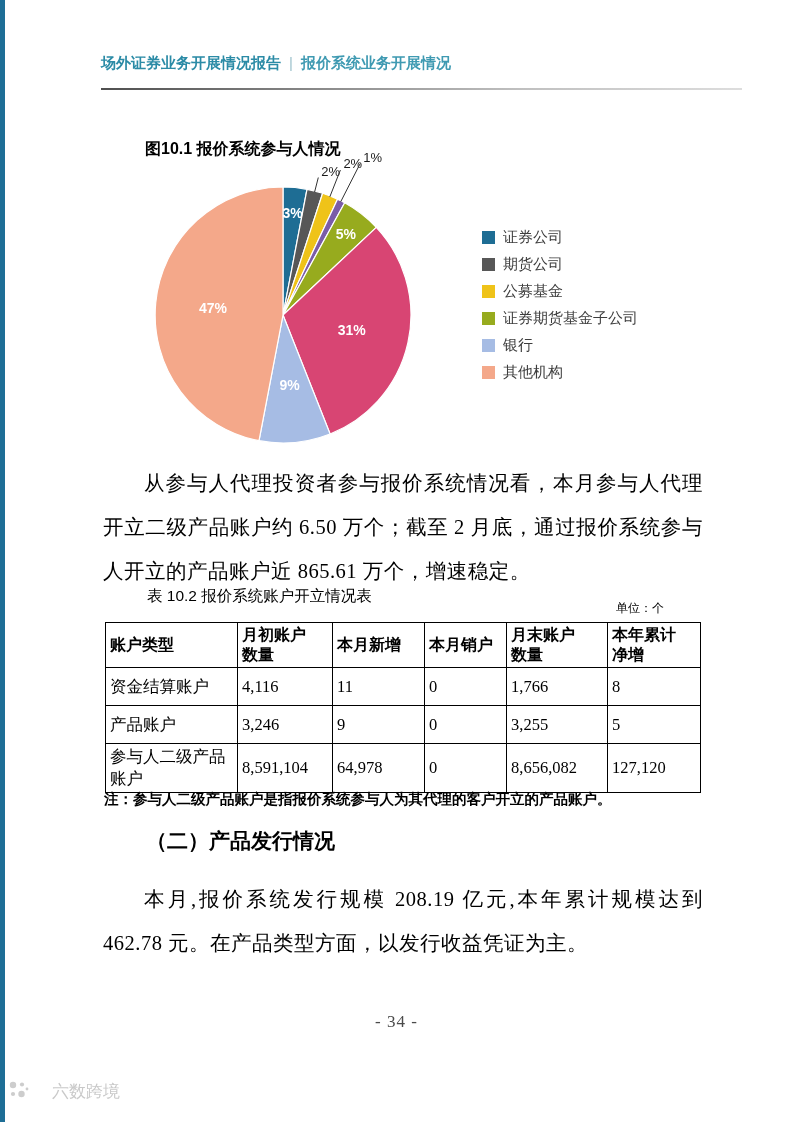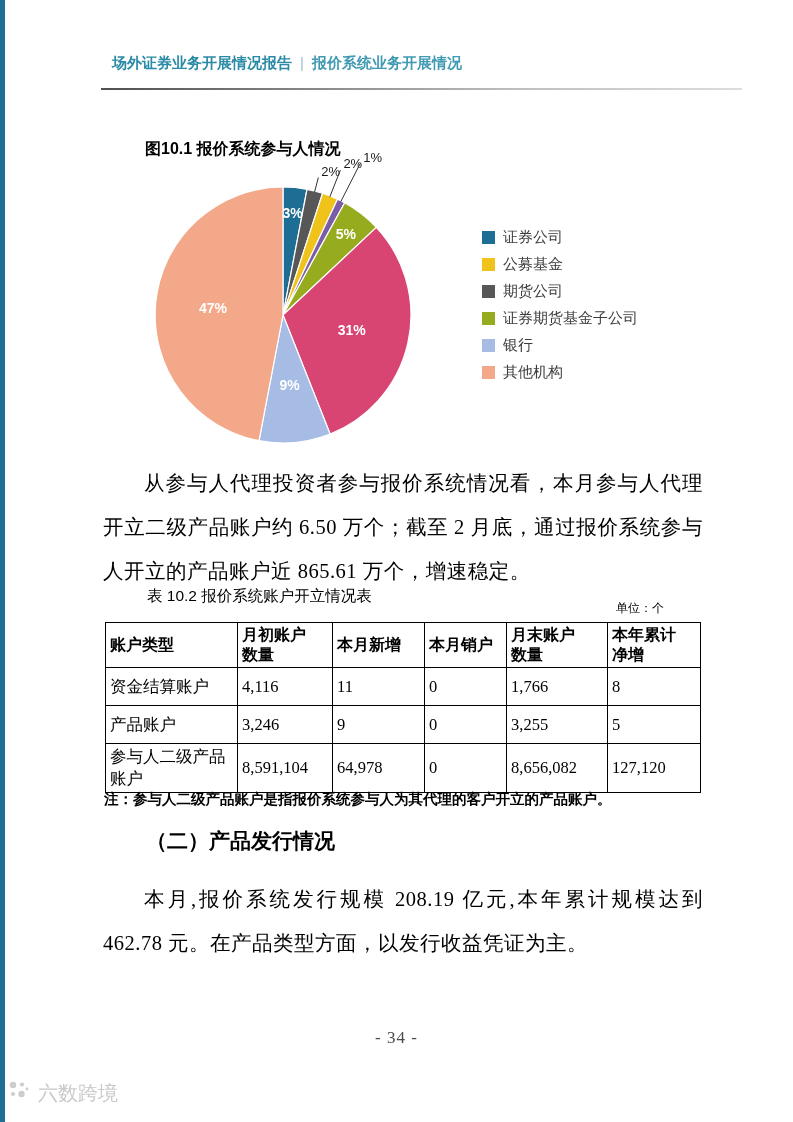--- a/index.html
+++ b/index.html
@@ -4,21 +4,21 @@
 <style>
   * { margin:0; padding:0; box-sizing:border-box; }
   html,body { background:#ffffff; }
   body { width:793px; height:1122px; }
   .page {
     position:relative; width:793px; height:1122px; background:#ffffff; overflow:hidden;
     font-family:"Liberation Serif","DejaVu Serif",serif; color:#111;
   }
   .accent-bar { position:absolute; left:0; top:0; width:5px; height:1122px; background:#1E6E96; }
 
-  .page-header { position:absolute; left:101px; top:54px; font-family:"Liberation Sans","DejaVu Sans",sans-serif; font-size:15px; white-space:nowrap;margin-left:11px; }
+  .page-header { position:absolute; left:101px; top:54px; font-family:"Liberation Sans","DejaVu Sans",sans-serif; font-size:15px; white-space:nowrap; }
   .header-left { color:#2B8BA6; font-weight:bold; }
   .header-sep { color:#9FC3CD; margin:0 8px; }
   .header-right { color:#3F9AB2; font-weight:bold; }
   .header-rule { position:absolute; left:101px; top:88px; width:641px; height:2px;
     background:linear-gradient(to right,#4F4F4F,#BFBFBF 65%,#DDDDDD); }
 
   .figure-title { position:absolute; left:145px; top:139px; font-family:"Liberation Sans","DejaVu Sans",sans-serif; font-weight:bold; font-size:16px; color:#000; }
 
   .pie-svg { position:absolute; left:118px; top:145px; }
   .pie-label-in { fill:#ffffff; font-family:"Liberation Sans","DejaVu Sans",sans-serif; font-size:14px; font-weight:bold; text-anchor:middle; }
@@ -46,24 +46,24 @@
   .account-table td { height:38px; }
   .account-table tr:last-child td { height:46px; line-height:22px; }
 
   .table-note { position:absolute; left:104px; top:790px; font-family:"Liberation Sans","DejaVu Sans",sans-serif;
     font-weight:bold; font-size:14.5px; color:#000; }
 
   .section-heading { position:absolute; left:146px; top:827px; font-family:"Liberation Sans","DejaVu Sans",sans-serif;
     font-weight:bold; font-size:21px; color:#000; }
 
   .page-number { position:absolute; left:0; top:1012px; width:100%; text-align:center;
-    font-size:17px; color:#4A4A4A; letter-spacing:1px;margin-top:16px; }
-
-  .watermark { position:absolute; left:8px; top:1080px; display:flex; align-items:flex-start; gap:8px;
-    color:#C9C9C9; font-family:"Liberation Sans","DejaVu Sans",sans-serif; font-size:20px; }
+    font-size:17px; color:#4A4A4A; letter-spacing:1px; }
+
+  .watermark { position:absolute; left:8px; top:1080px; display:flex; align-items:flex-start; gap:22px;
+    color:#C9C9C9; font-family:"Liberation Sans","DejaVu Sans",sans-serif; font-size:17px; }
 </style>
 </head>
 <body>
 
 <div class="page">
 
   <div class="accent-bar"></div>
 
   <header class="page-header">
     <span class="header-left">场外证券业务开展情况报告</span><span class="header-sep">|</span><span class="header-right">报价系统业务开展情况</span>
@@ -93,26 +93,26 @@
       <text x="171.6" y="245.1" class="pie-label-in">9%</text>
       <text x="94.9" y="168.4" class="pie-label-in">47%</text>
     </svg>
 
   <ul class="legend">
       <li>
         <span class="swatch" style="background: rgb(30, 109, 148);"></span>
         <span class="legend-label">证券公司</span>
       </li>
       <li>
+        <span class="swatch" style="background: rgb(87, 87, 87);"></span>
+        <span class="legend-label">期货公司</span>
+      </li>
+      <li>
         <span class="swatch" style="background: rgb(239, 195, 25);"></span>
         <span class="legend-label">公募基金</span>
-      </li>
-      <li>
-        <span class="swatch" style="background: rgb(87, 87, 87);"></span>
-        <span class="legend-label">期货公司</span>
       </li>
       <li>
         <span class="swatch" style="background: rgb(151, 171, 30);"></span>
         <span class="legend-label">证券期货基金子公司</span>
       </li>
       <li>
         <span class="swatch" style="background: rgb(166, 188, 228);"></span>
         <span class="legend-label">银行</span>
       </li>
       <li>

